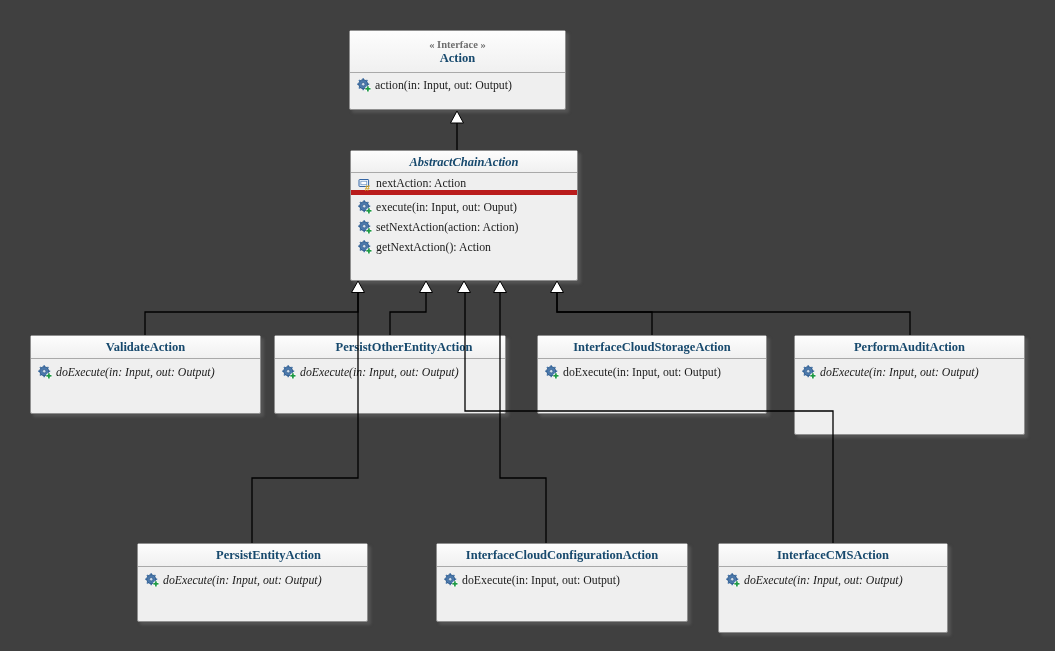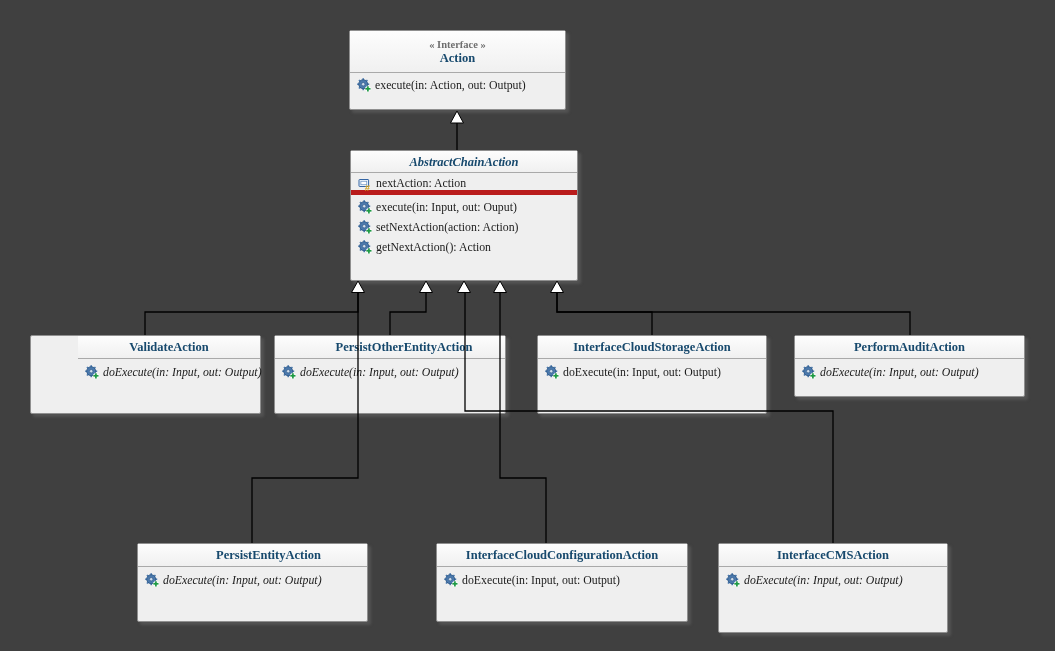--- a/index.html
+++ b/index.html
@@ -60,21 +60,21 @@
   <div class="cls" style="left:349px;top:30px;width:217px;height:80px;">
     <div class="hdr" style="height:41px;">
       <div class="stereo">« Interface »</div>
       <div class="title">Action</div>
     </div>
     <div class="compartment">
       <div class="row" style="margin-top:2px;">
         <svg class="ic">
             <use href="#gear"></use>
           </svg>
-        <span>execute(in: Action, out: Output)</span>
+        <span>action(in: Input, out: Output)</span>
       </div>
     </div>
   </div>
 
   <div class="cls" style="left:350px;top:150px;width:228px;height:131px;">
     <div class="hdr" style="height:21px;">
       <div class="title it">AbstractChainAction</div>
     </div>
     <div class="compartment attrs" style="height:22px;">
       <div class="row" style="height:21px;">
@@ -99,21 +99,21 @@
       </div>
       <div class="row">
         <svg class="ic">
             <use href="#gear"></use>
           </svg>
         <span>getNextAction(): Action</span>
       </div>
     </div>
   </div>
 
-  <div class="cls" style="left:30px;top:335px;width:231px;height:79px;padding-left:47px;">
+  <div class="cls" style="left:30px;top:335px;width:231px;height:79px;">
     <div class="hdr" style="height:22px;">
       <div class="title">ValidateAction</div>
     </div>
     <div class="compartment" style="padding-top:3px;">
       <div class="row">
         <svg class="ic">
             <use href="#gear"></use>
           </svg>
         <span class="it">doExecute(in: Input, out: Output)</span>
       </div>
@@ -141,21 +141,21 @@
     <div class="compartment" style="padding-top:3px;">
       <div class="row">
         <svg class="ic">
             <use href="#gear"></use>
           </svg>
         <span>doExecute(in: Input, out: Output)</span>
       </div>
     </div>
   </div>
 
-  <div class="cls" style="left:794px;top:335px;width:231px;height:62px;">
+  <div class="cls" style="left:794px;top:335px;width:231px;height:100px;">
     <div class="hdr" style="height:22px;">
       <div class="title">PerformAuditAction</div>
     </div>
     <div class="compartment" style="padding-top:3px;">
       <div class="row">
         <svg class="ic">
             <use href="#gear"></use>
           </svg>
         <span class="it">doExecute(in: Input, out: Output)</span>
       </div>

